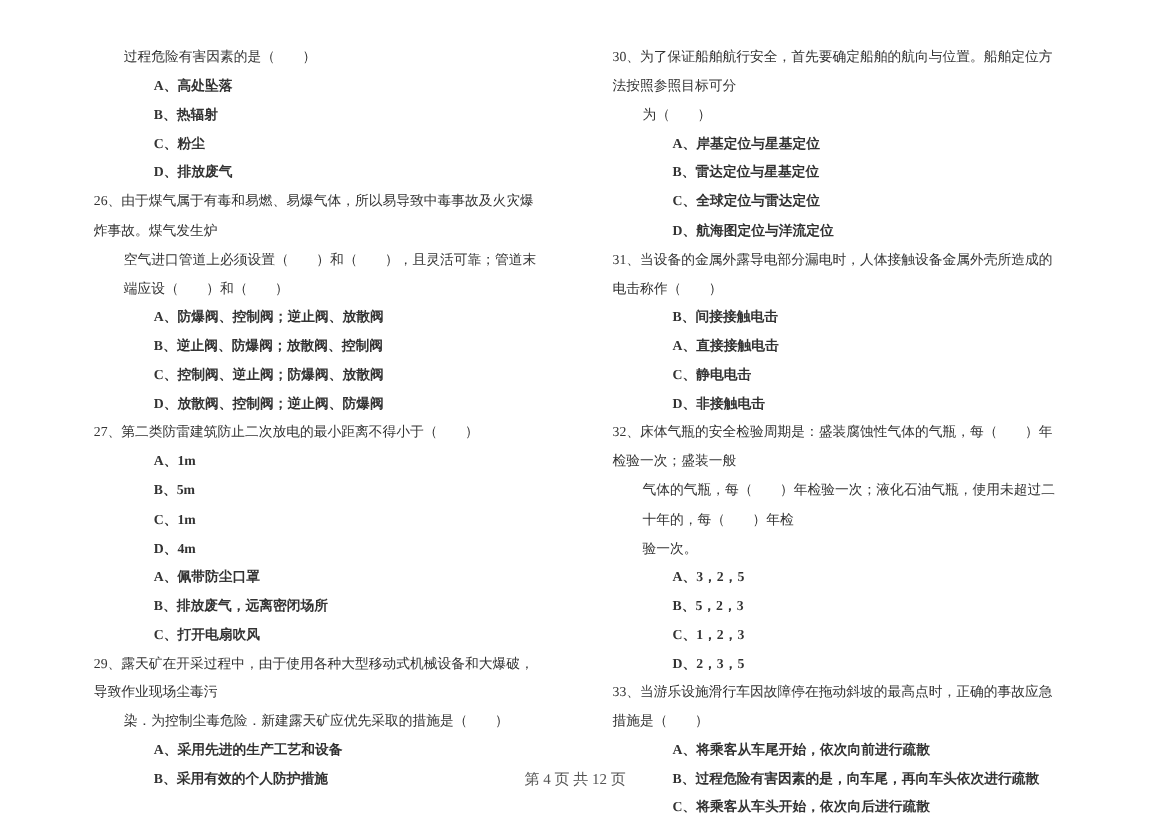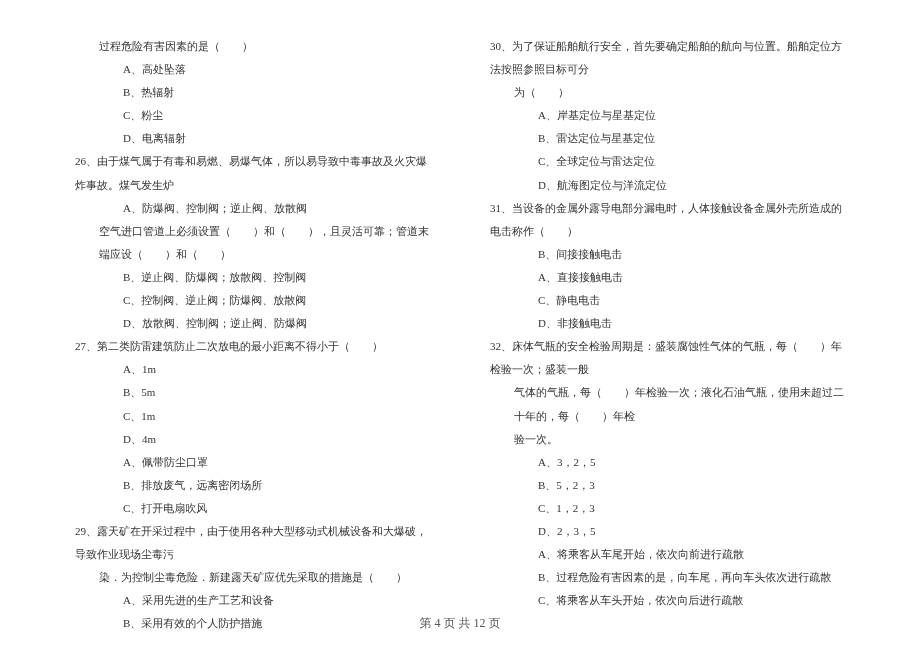--- a/index.html
+++ b/index.html
@@ -32,44 +32,45 @@
       white-space: pre-wrap;
     }
     .indent-0 {
       padding-left: 0;
     }
     .indent-1 {
       padding-left: 24px;
     }
     .indent-2 {
       padding-left: 48px;
+      font-weight: bold;
     }
     .footer {
       position: absolute;
       bottom: 18px;
       left: 0;
       right: 0;
       text-align: center;
       font-size: 12px;
       color: #555;
     }
   </style>
 </head>
 <body>
 
 <div class="columns">
   <div class="column" id="left-col">
       <div class="line indent-1">过程危险有害因素的是（　　）</div>
       <div class="line indent-2">A、高处坠落</div>
       <div class="line indent-2">B、热辐射</div>
       <div class="line indent-2">C、粉尘</div>
-      <div class="line indent-2">D、电离辐射</div>
+      <div class="line indent-2">D、排放废气</div>
       <div class="line indent-0">26、由于煤气属于有毒和易燃、易爆气体，所以易导致中毒事故及火灾爆炸事故。煤气发生炉</div>
+      <div class="line indent-1">空气进口管道上必须设置（　　）和（　　），且灵活可靠；管道末端应设（　　）和（　　）</div>
       <div class="line indent-2">A、防爆阀、控制阀；逆止阀、放散阀</div>
-      <div class="line indent-1">空气进口管道上必须设置（　　）和（　　），且灵活可靠；管道末端应设（　　）和（　　）</div>
       <div class="line indent-2">B、逆止阀、防爆阀；放散阀、控制阀</div>
       <div class="line indent-2">C、控制阀、逆止阀；防爆阀、放散阀</div>
       <div class="line indent-2">D、放散阀、控制阀；逆止阀、防爆阀</div>
       <div class="line indent-0">27、第二类防雷建筑防止二次放电的最小距离不得小于（　　）</div>
       <div class="line indent-2">A、1m</div>
       <div class="line indent-2">B、5m</div>
       <div class="line indent-2">C、1m</div>
       <div class="line indent-2">D、4m</div>
       <div class="line indent-2">A、佩带防尘口罩</div>
       <div class="line indent-2">B、排放废气，远离密闭场所</div>
@@ -91,19 +92,20 @@
       <div class="line indent-2">A、直接接触电击</div>
       <div class="line indent-2">C、静电电击</div>
       <div class="line indent-2">D、非接触电击</div>
       <div class="line indent-0">32、床体气瓶的安全检验周期是：盛装腐蚀性气体的气瓶，每（　　）年检验一次；盛装一般</div>
       <div class="line indent-1">气体的气瓶，每（　　）年检验一次；液化石油气瓶，使用未超过二十年的，每（　　）年检</div>
       <div class="line indent-1">验一次。</div>
       <div class="line indent-2">A、3，2，5</div>
       <div class="line indent-2">B、5，2，3</div>
       <div class="line indent-2">C、1，2，3</div>
       <div class="line indent-2">D、2，3，5</div>
+      <div class="line indent-0">33、当游乐设施滑行车因故障停在拖动斜坡的最高点时，正确的事故应急措施是（　　）</div>
       <div class="line indent-2">A、将乘客从车尾开始，依次向前进行疏散</div>
       <div class="line indent-2">B、过程危险有害因素的是，向车尾，再向车头依次进行疏散</div>
       <div class="line indent-2">C、将乘客从车头开始，依次向后进行疏散</div>
     </div>
 </div>
 
 <div class="footer">第 4 页 共 12 页</div>
 
 </body></html>

